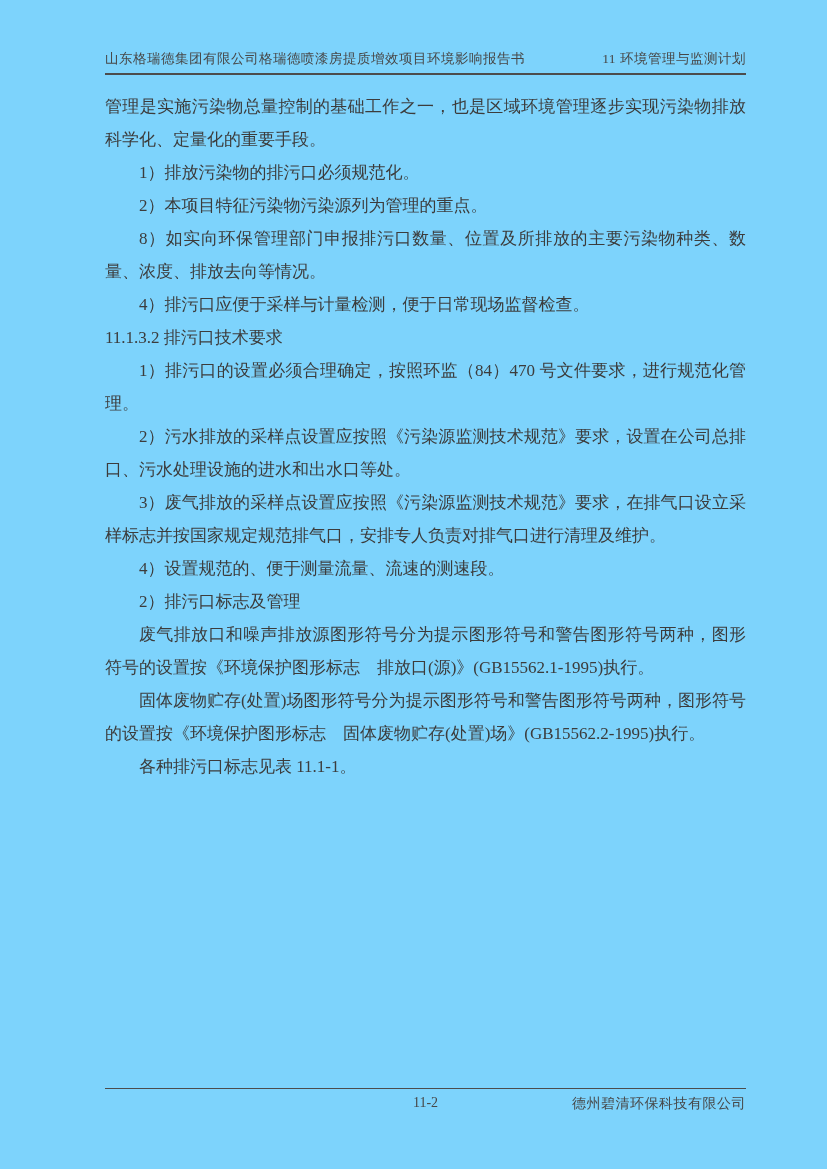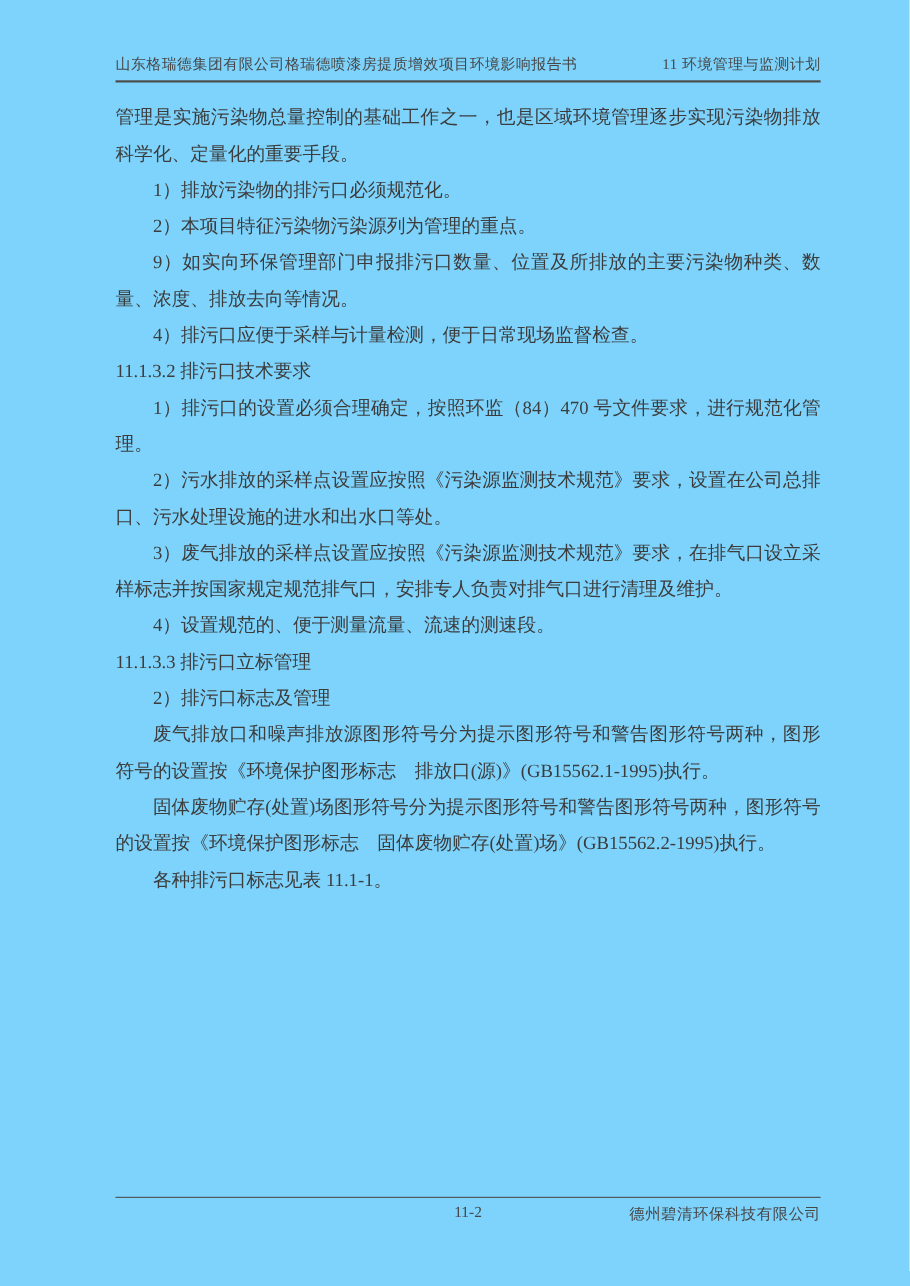--- a/index.html
+++ b/index.html
@@ -69,28 +69,27 @@
 
   <div class="header">
     <span>山东格瑞德集团有限公司格瑞德喷漆房提质增效项目环境影响报告书</span>
     <span>11 环境管理与监测计划</span>
   </div>
 
   <div class="content">
     <p class="para">管理是实施污染物总量控制的基础工作之一，也是区域环境管理逐步实现污染物排放科学化、定量化的重要手段。</p>
     <p class="para indent">1）排放污染物的排污口必须规范化。</p>
     <p class="para indent">2）本项目特征污染物污染源列为管理的重点。</p>
-    <p class="para indent">9）如实向环保管理部门申报排污口数量、位置及所排放的主要污染物种类、数量、浓度、排放去向等情况。</p>
+    <p class="para indent">8）如实向环保管理部门申报排污口数量、位置及所排放的主要污染物种类、数量、浓度、排放去向等情况。</p>
     <p class="para indent">4）排污口应便于采样与计量检测，便于日常现场监督检查。</p>
     <p class="para">11.1.3.2 排污口技术要求</p>
     <p class="para indent">1）排污口的设置必须合理确定，按照环监（84）470 号文件要求，进行规范化管理。</p>
     <p class="para indent">2）污水排放的采样点设置应按照《污染源监测技术规范》要求，设置在公司总排口、污水处理设施的进水和出水口等处。</p>
     <p class="para indent">3）废气排放的采样点设置应按照《污染源监测技术规范》要求，在排气口设立采样标志并按国家规定规范排气口，安排专人负责对排气口进行清理及维护。</p>
     <p class="para indent">4）设置规范的、便于测量流量、流速的测速段。</p>
-    <p class="para">11.1.3.3 排污口立标管理</p>
     <p class="para indent">2）排污口标志及管理</p>
     <p class="para indent">废气排放口和噪声排放源图形符号分为提示图形符号和警告图形符号两种，图形符号的设置按《环境保护图形标志　排放口(源)》(GB15562.1-1995)执行。</p>
     <p class="para indent">固体废物贮存(处置)场图形符号分为提示图形符号和警告图形符号两种，图形符号的设置按《环境保护图形标志　固体废物贮存(处置)场》(GB15562.2-1995)执行。</p>
     <p class="para indent">各种排污口标志见表 11.1-1。</p>
   </div>
 
   <div class="footer">
     <span>11-2</span>
     <span class="company">德州碧清环保科技有限公司</span>
   </div>

